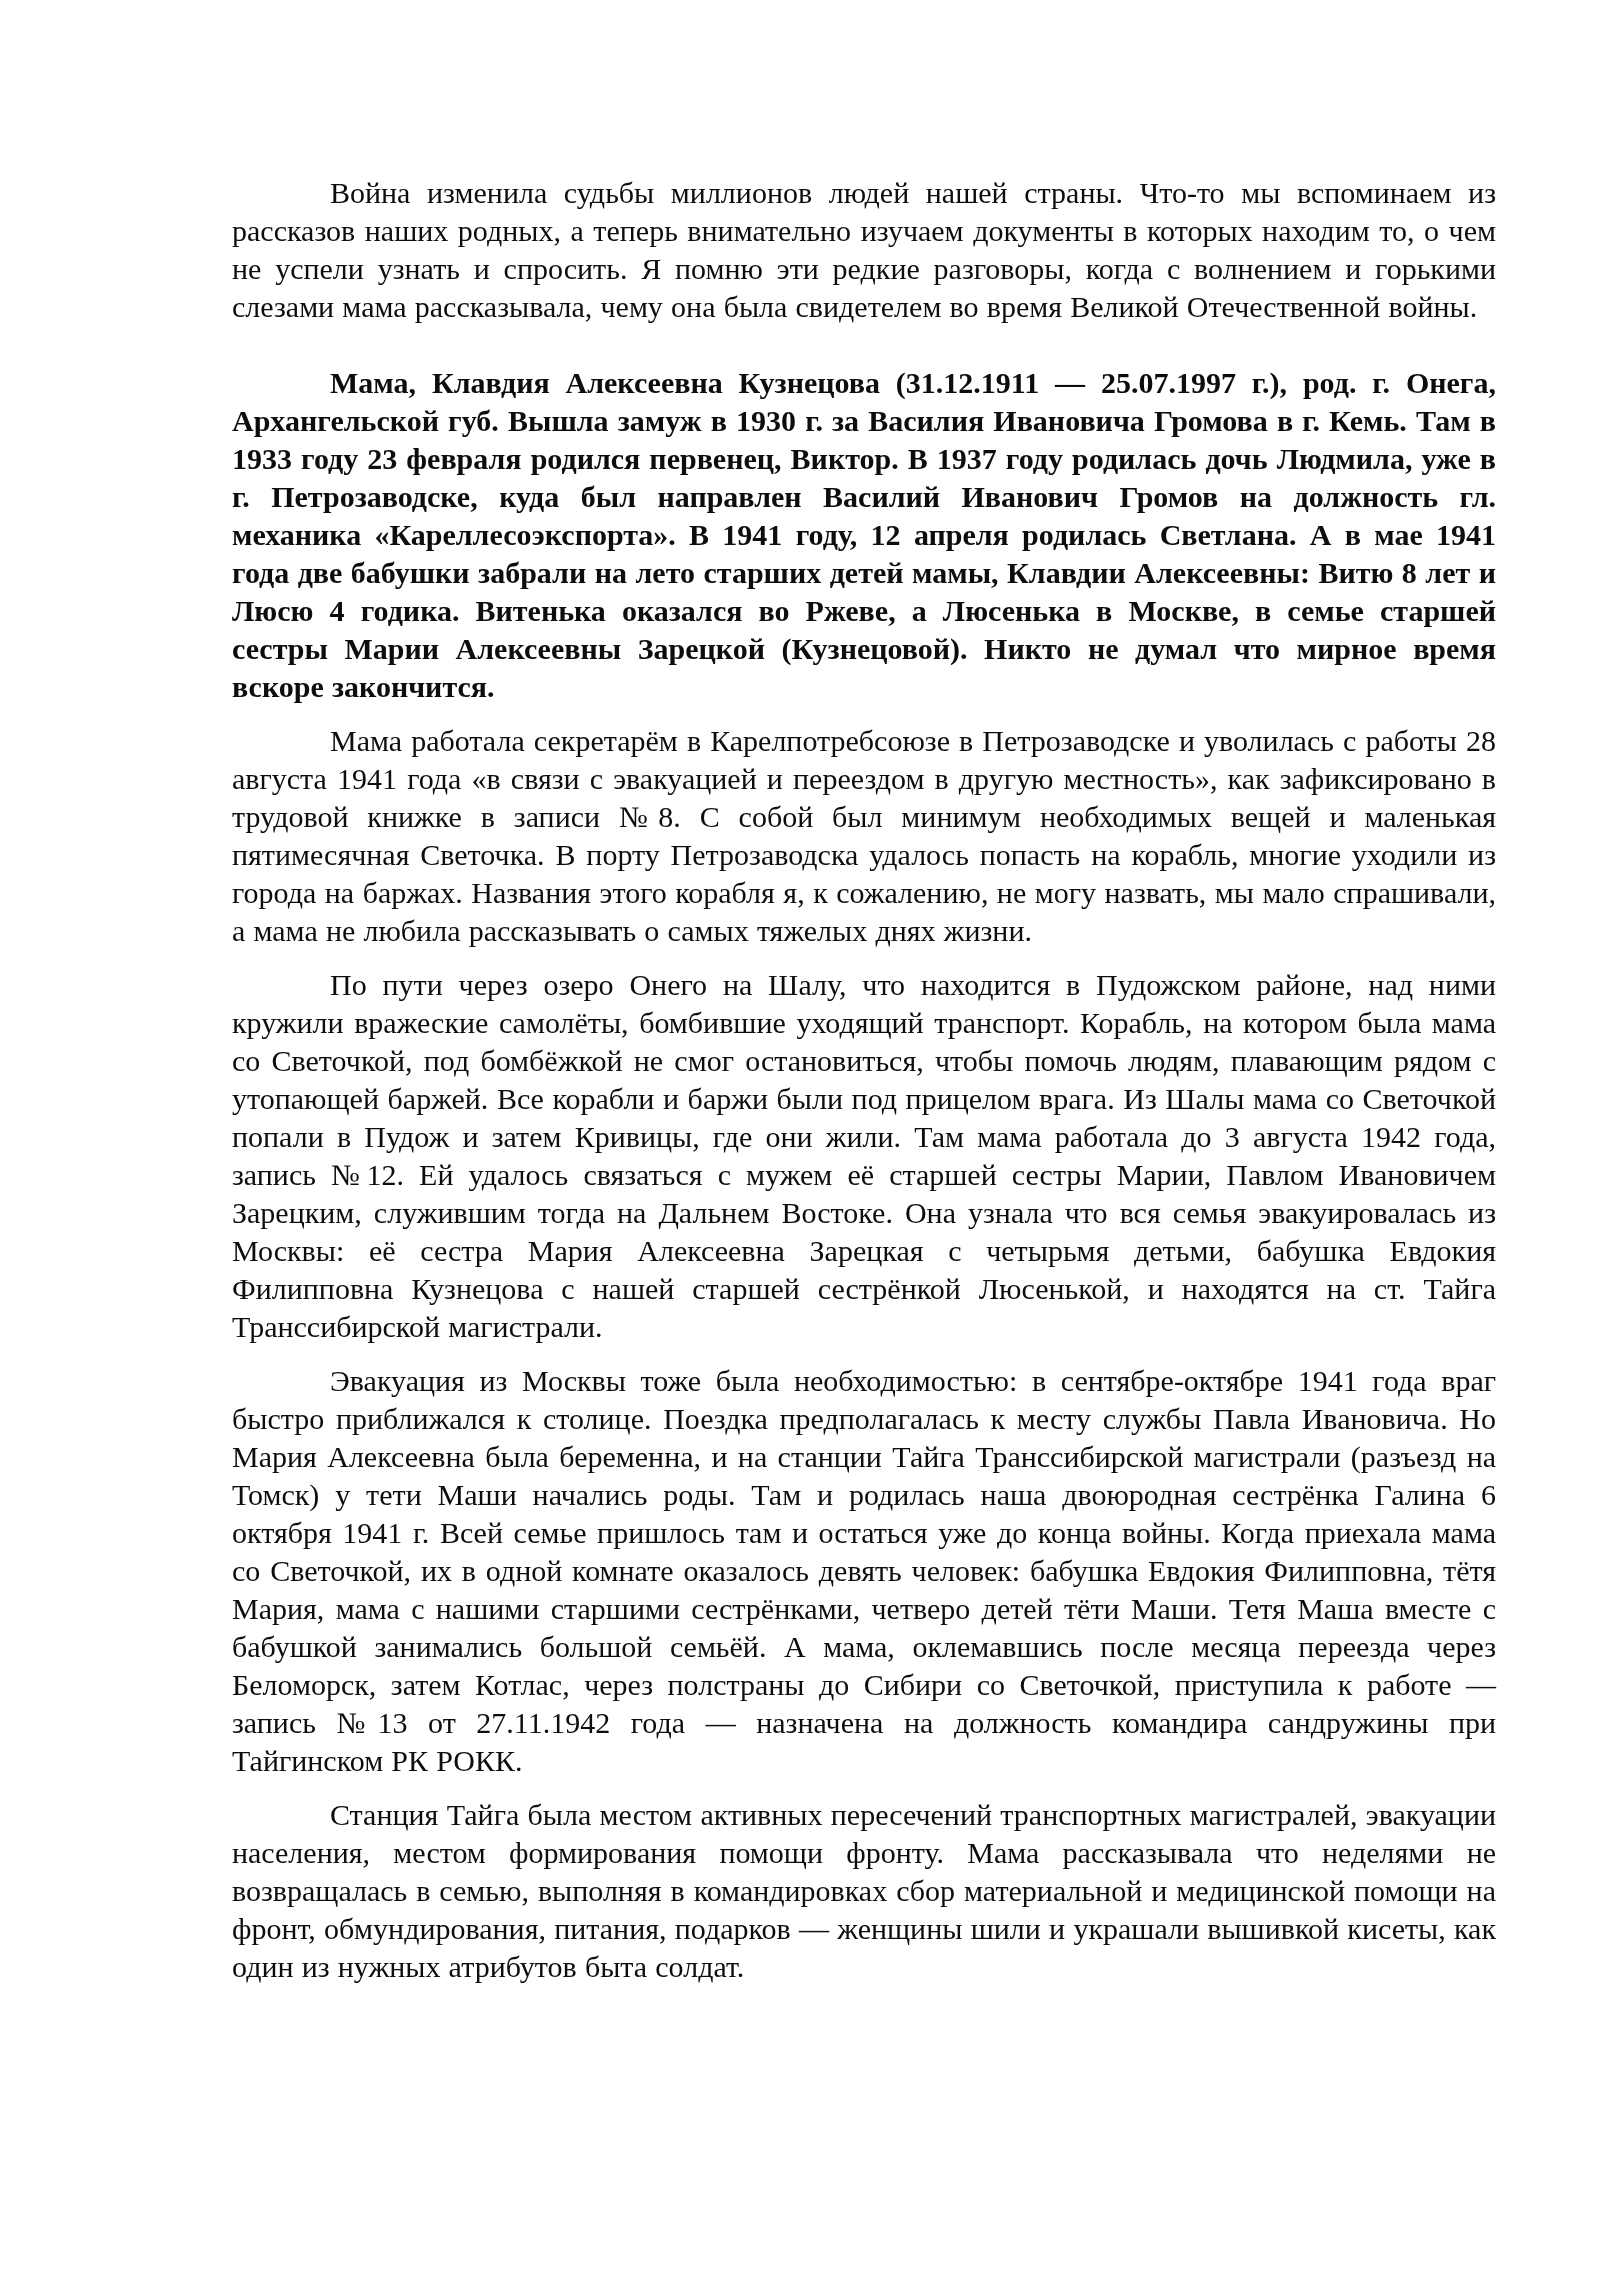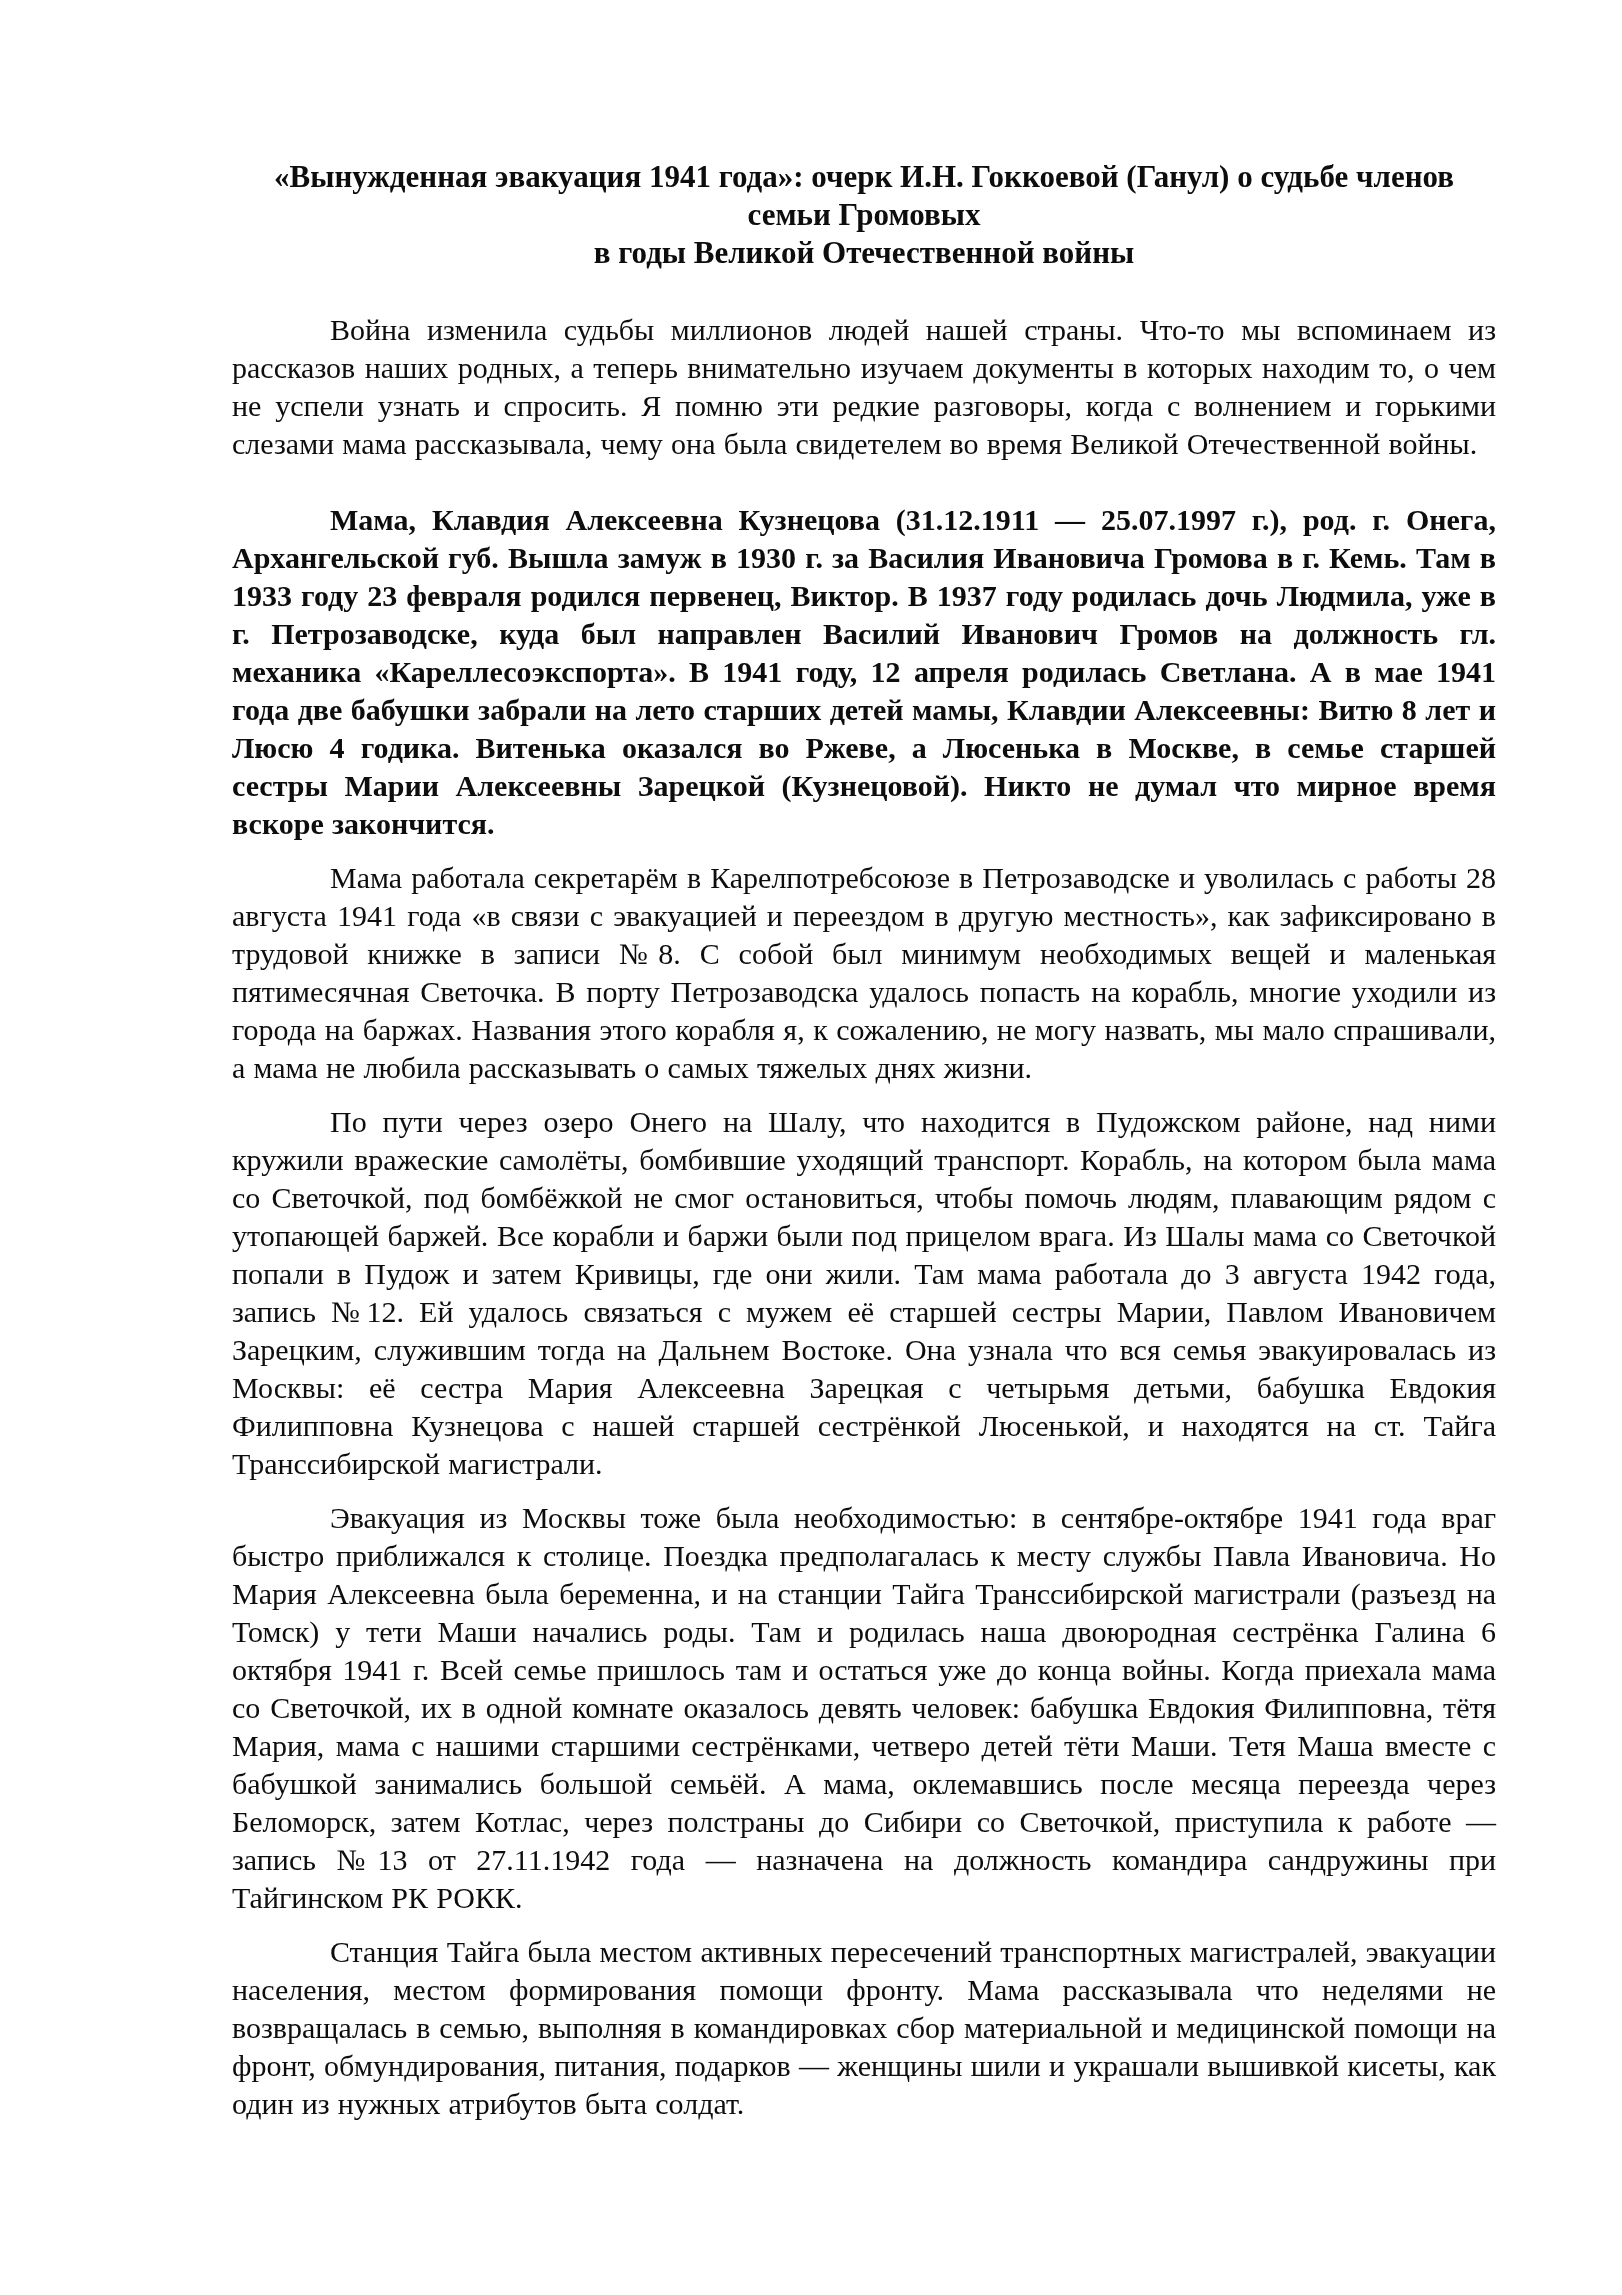--- a/index.html
+++ b/index.html
@@ -46,25 +46,20 @@
     margin-top: 38px;
     font-weight: bold;
   }
 </style>
 </head>
 <body>
 
 <div class="page">
   <div class="content">
 
-    <h1 class="title">
-      <span class="title-line">«Вынужденная эвакуация 1941 года»: очерк И.Н. Гоккоевой (Ганул) о судьбе членов</span>
-      <span class="title-line">семьи Громовых</span>
-      <span class="title-line">в годы Великой Отечественной войны</span>
-    </h1>
 
     <p class="para">Война изменила судьбы миллионов людей нашей страны. Что-то  мы вспоминаем из рассказов наших родных, а теперь внимательно изучаем документы в которых находим то, о чем не успели узнать и спросить. Я помню эти редкие разговоры, когда с волнением и горькими слезами мама рассказывала, чему она была свидетелем во время Великой Отечественной войны.</p>
 
     <p class="para gap-top">Мама, Клавдия Алексеевна Кузнецова (31.12.1911 — 25.07.1997 г.), род. г. Онега, Архангельской губ. Вышла замуж в 1930 г. за Василия Ивановича Громова в г. Кемь. Там в  1933 году 23 февраля родился первенец, Виктор. В 1937 году родилась дочь Людмила, уже в г. Петрозаводске, куда был направлен Василий Иванович Громов на должность гл. механика «Кареллесоэкспорта». В 1941 году, 12 апреля родилась Светлана. А в мае 1941 года две бабушки забрали на лето старших детей мамы, Клавдии Алексеевны: Витю 8 лет и Люсю 4 годика. Витенька оказался во Ржеве, а Люсенька в Москве, в семье старшей сестры Марии Алексеевны Зарецкой (Кузнецовой). Никто не думал что мирное время вскоре закончится.</p>
 
     <p class="para">Мама работала секретарём в Карелпотребсоюзе в Петрозаводске и уволилась с работы 28 августа 1941 года «в связи с  эвакуацией и переездом в другую местность», как зафиксировано в трудовой книжке в записи №8. С собой был минимум необходимых вещей и маленькая пятимесячная Светочка. В порту Петрозаводска удалось попасть на корабль, многие уходили из города на баржах. Названия этого корабля я, к сожалению, не могу назвать, мы мало спрашивали, а мама не любила рассказывать о самых тяжелых днях жизни.</p>
 
     <p class="para">По пути через озеро Онего на Шалу, что находится в Пудожском районе, над ними кружили вражеские самолёты, бомбившие уходящий транспорт. Корабль, на котором была мама со Светочкой, под бомбёжкой не смог остановиться, чтобы помочь людям, плавающим рядом с утопающей баржей. Все корабли и баржи были под прицелом врага. Из Шалы мама со Светочкой попали в Пудож и затем Кривицы, где они жили. Там мама работала до 3 августа 1942 года, запись №12. Ей удалось связаться с мужем её старшей сестры Марии, Павлом Ивановичем Зарецким, служившим тогда на Дальнем Востоке. Она узнала что вся семья эвакуировалась из Москвы: её сестра Мария Алексеевна Зарецкая с четырьмя детьми, бабушка Евдокия Филипповна Кузнецова с нашей старшей сестрёнкой Люсенькой, и находятся на ст. Тайга Транссибирской магистрали.</p>
 
     <p class="para">Эвакуация из Москвы тоже была необходимостью: в сентябре-октябре 1941 года враг быстро приближался к столице. Поездка предполагалась к месту службы Павла Ивановича. Но Мария Алексеевна была беременна, и на станции Тайга Транссибирской магистрали (разъезд на Томск) у тети Маши начались роды. Там и родилась наша двоюродная сестрёнка Галина 6 октября 1941 г. Всей семье пришлось там и остаться уже до конца войны. Когда приехала мама со Светочкой, их в одной комнате оказалось девять человек: бабушка Евдокия Филипповна, тётя Мария, мама с нашими старшими сестрёнками, четверо детей тёти Маши. Тетя Маша вместе с бабушкой занимались большой семьёй. А мама, оклемавшись после месяца переезда через Беломорск, затем Котлас, через полстраны до Сибири со Светочкой, приступила к работе — запись №13 от 27.11.1942 года — назначена на должность командира сандружины при Тайгинском РК РОКК.</p>

